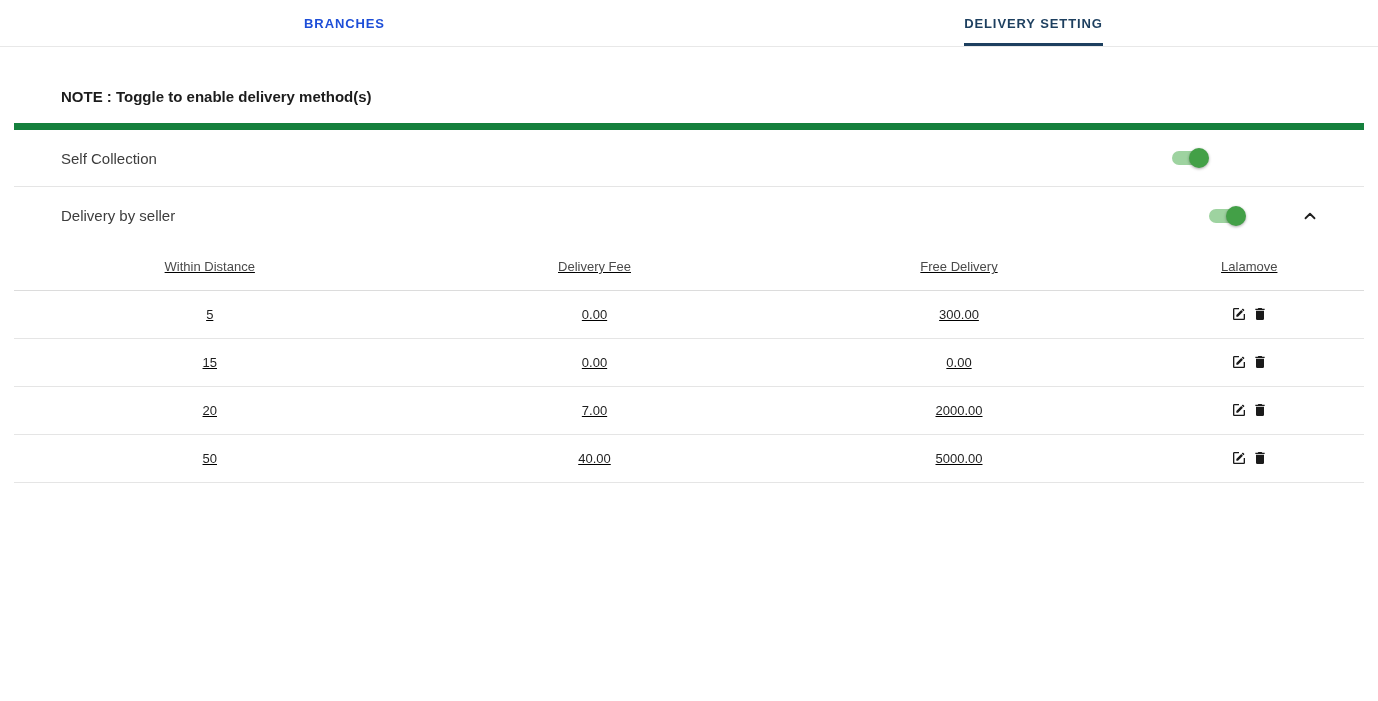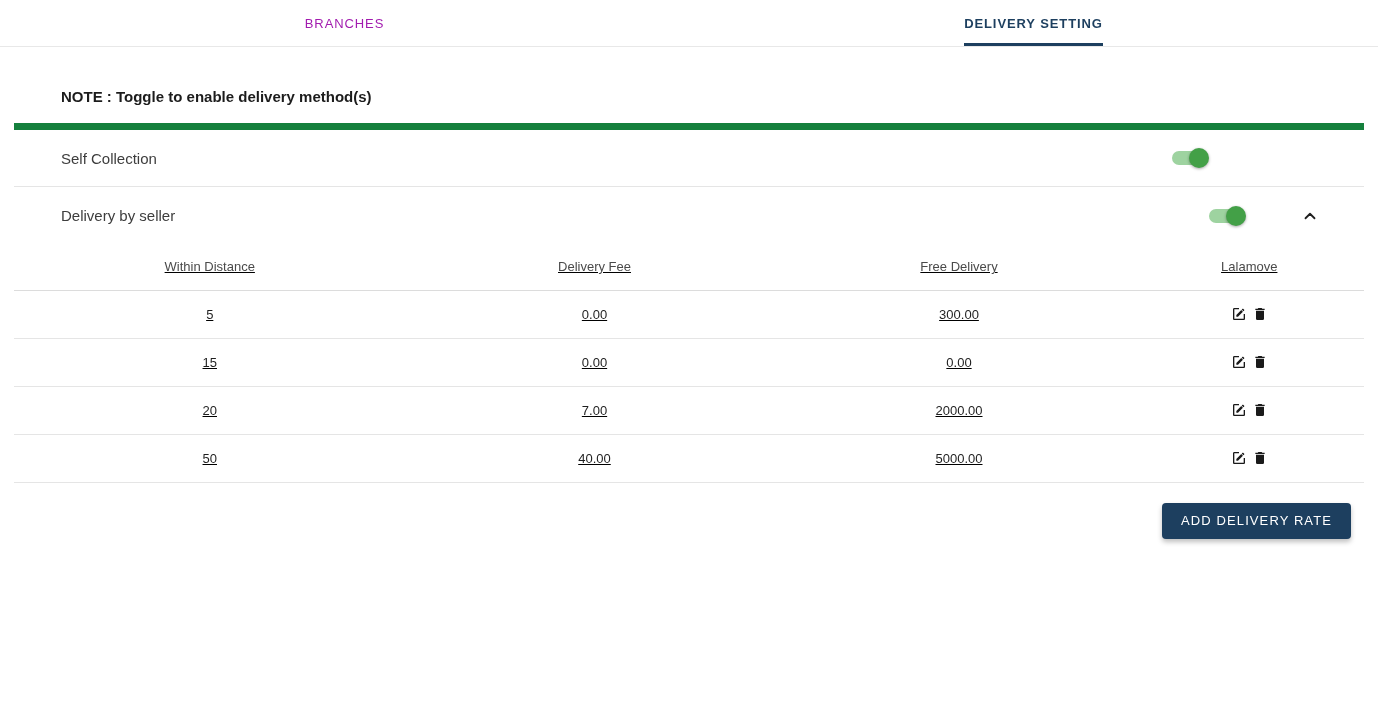--- a/index.html
+++ b/index.html
@@ -23,22 +23,22 @@
     justify-content: center;
     cursor: pointer;
   }
   .tab .tab-label {
     position: relative;
     height: 100%;
     display: flex;
     align-items: center;
     font-size: 13px;
     letter-spacing: 0.9px;
-    color: #a21caf;
-    font-weight: 400;
+    color: #1d4ed8;
+    font-weight: 700;
   }
   .tab.active .tab-label {
     color: #1d3f5f;
     font-weight: 600;
   }
   .tab.active .tab-label::after {
     content: "";
     position: absolute;
     left: 0; right: 0; bottom: 0;
     height: 3px;
@@ -321,17 +321,14 @@
                   <path d="M19,4H15.5L14.5,3H9.5L8.5,4H5V6H19M6,19A2,2 0 0,0 8,21H16A2,2 0 0,0 18,19V7H6V19Z"></path>
                 </svg>
             </span>
           </span>
         </td>
       </tr>
     </tbody>
   </table>
 
 
-  <div class="button-row">
-    <button class="add-btn">ADD DELIVERY RATE</button>
-  </div>
 
 </div>
 
 </body></html>

